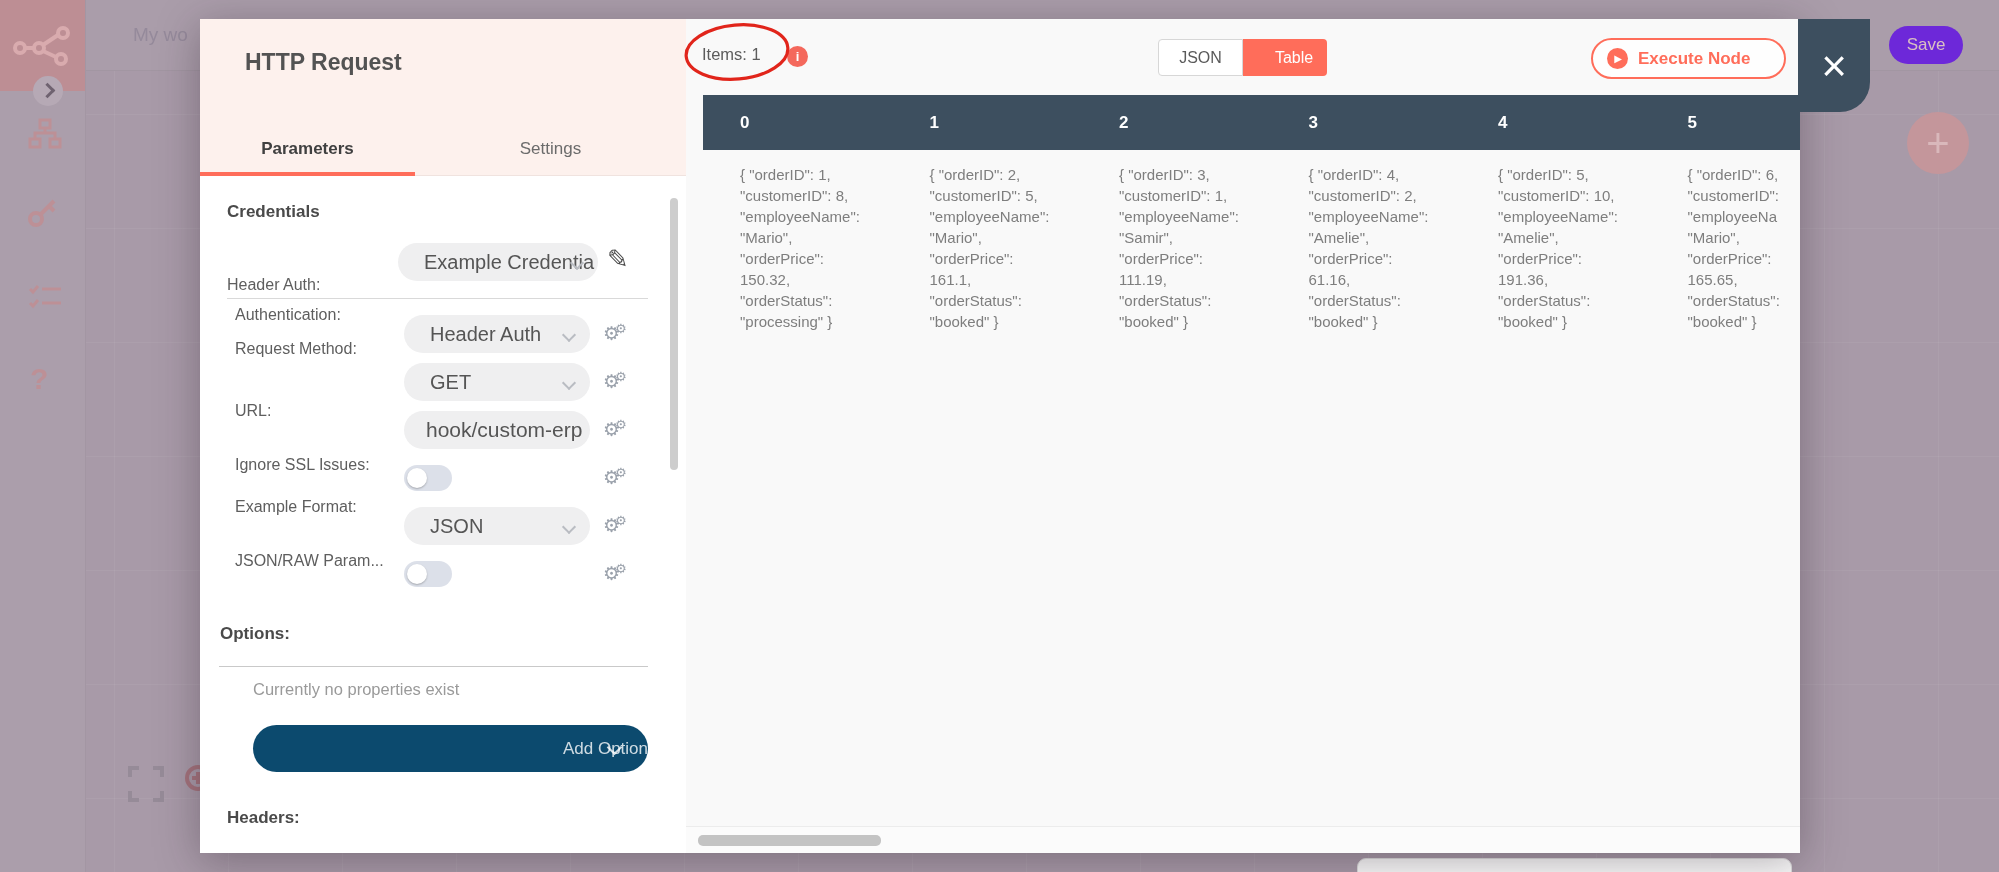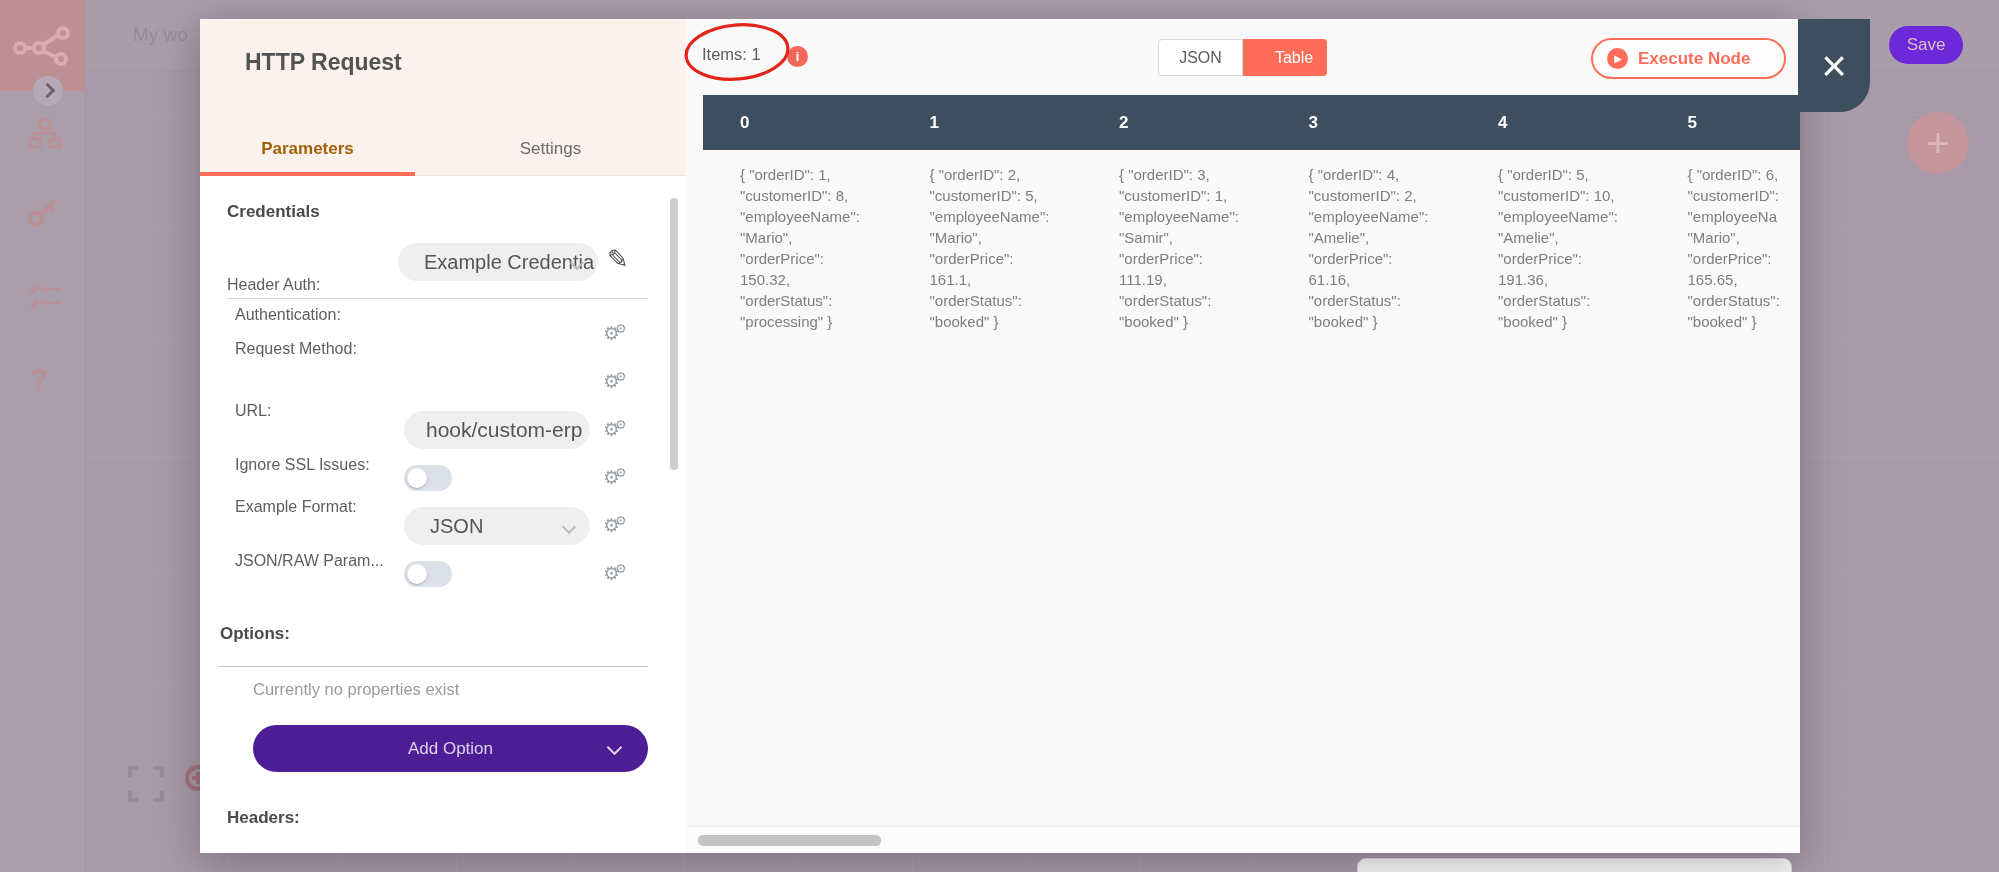--- a/index.html
+++ b/index.html
@@ -32,21 +32,21 @@
     color:#d9b8bb;font-size:40px;font-weight:300;display:flex;align-items:center;justify-content:center;line-height:0;}
   .bottom-box{left:1357px;top:858px;width:433px;height:16px;background:#fbfbfb;
     border:1px solid #dedede;border-radius:9px 9px 0 0;}
 
   
   .modal{left:200px;top:19px;width:1600px;height:834px;box-shadow:0 8px 40px rgba(40,30,40,.35);}
   .config-panel{left:0;top:0;width:486px;height:834px;background:#fdf1ed;}
   .modal-title{left:45px;top:30px;font-size:23px;font-weight:600;color:#535353;}
   .tabbar{left:0;top:0;width:486px;height:157px;border-bottom:1px solid #f0e3df;box-sizing:border-box;}
   .tab{position:absolute;top:120px;font-size:17px;color:#6b6b6b;}
-  .tab-params{left:0;width:215px;text-align:center;color:#a16207;font-weight:bold;}
+  .tab-params{left:0;width:215px;text-align:center;color:#404040;font-weight:bold;}
   .tab-settings{left:215px;width:271px;text-align:center;}
   .tab-underline{left:0;top:153px;width:215px;height:4px;background:#ff6d5a;}
 
   .form-area{left:0;top:157px;width:486px;height:677px;background:#ffffff;}
   .sec-heading{font-size:17px;font-weight:bold;color:#4a4a4a;}
   .f-label{position:absolute;left:35px;font-size:16px;color:#5e5e5e;}
   .pill{position:absolute;left:204px;width:186px;height:38px;border-radius:19px;background:#efeff0;
     font-size:20px;color:#555;line-height:38px;padding-left:26px;box-sizing:border-box;}
   .pill .chevron{position:absolute;right:16px;top:15px;width:8px;height:8px;
     border-right:2px solid #b9bcc2;border-bottom:2px solid #b9bcc2;transform:rotate(45deg);}
@@ -66,22 +66,22 @@
   .lbl-0{top:130px;}.pill-0{top:139px;}.gear-0{top:146px;}
   .lbl-1{top:164px;}.pill-1{top:187px;}.gear-1{top:194px;}
   .lbl-2{top:226px;}.pill-2{top:235px;}.gear-2{top:242px;}
   .lbl-3{top:280px;}.tog-3{top:289px;}.gear-3{top:290px;}
   .lbl-4{top:322px;}.pill-4{top:331px;}.gear-4{top:338px;}
   .lbl-5{top:376px;}.tog-5{top:385px;}.gear-5{top:386px;}
 
   .options-heading{left:20px;top:448px;}
   .div-options{top:490px;left:19px;width:429px;background:#c9c9c9;}
   .empty-text{left:53px;top:504px;font-size:16.5px;color:#9a9a9a;}
-  .add-option-btn{left:53px;top:549px;width:395px;height:47px;border-radius:24px;background:#4c1d95;
-    color:rgba(255,255,255,.8);font-size:17px;display:flex;align-items:center;justify-content:center;}
+  .add-option-btn{left:53px;top:549px;width:395px;height:47px;border-radius:24px;background:#0c4a6e;
+    color:rgba(255,255,255,.8);font-size:17px;display:flex;align-items:center;justify-content:flex-end;}
   .add-option-btn .chevron{position:absolute;right:28px;top:17px;width:9px;height:9px;
     border-right:2px solid rgba(255,255,255,.8);border-bottom:2px solid rgba(255,255,255,.8);transform:rotate(45deg);}
   .headers-heading{left:27px;top:632px;}
   .v-scrollbar{left:470px;top:22px;width:8px;height:272px;border-radius:4px;background:#cdcdcd;}
 
   
   .data-panel{left:486px;top:0;width:1114px;height:834px;background:#f9f9f9;overflow:hidden;}
   .items-label{left:16px;top:26px;font-size:16.5px;color:#5c5c5c;}
   .info-icon{left:101px;top:27px;width:21px;height:21px;border-radius:50%;background:#f4685c;
     color:#fff;font-size:13px;font-weight:bold;display:flex;align-items:center;justify-content:center;}
@@ -195,23 +195,31 @@
 
       <div class="f-label row-cred-label" style="left:27px">Header Auth:</div>
       <div class="pill pill-cred">
         <span>Example Credentia</span>
         <span class="chevron"></span>
       </div>
       <div class="abs pencil">✎</div>
       <div class="divider div-cred"></div>
 
       <div class="f-label lbl-0">Authentication:</div>
+      <div class="pill pill-0">
+        <span>Header Auth</span>
+        <span class="chevron"></span>
+      </div>
       <div class="gears gear-0"><span class="g1">⚙</span><span class="g2">⚙</span></div>
 
       <div class="f-label lbl-1">Request Method:</div>
+      <div class="pill pill-1">
+        <span>GET</span>
+        <span class="chevron"></span>
+      </div>
       <div class="gears gear-1"><span class="g1">⚙</span><span class="g2">⚙</span></div>
 
       <div class="f-label lbl-2">URL:</div>
       <input class="pill pill-2 pill-input" value="hook/custom-erp" style="">
       <div class="gears gear-2"><span class="g1">⚙</span><span class="g2">⚙</span></div>
 
       <div class="f-label lbl-3">Ignore SSL Issues:</div>
       <div class="toggle tog-3">
           <span class="knob"></span>
         </div>

